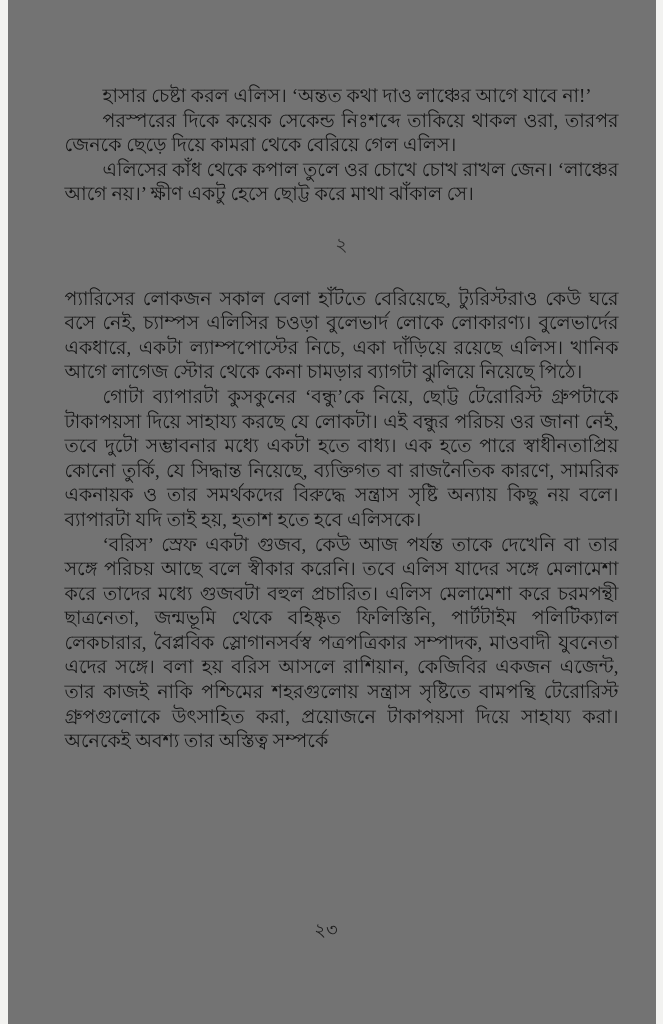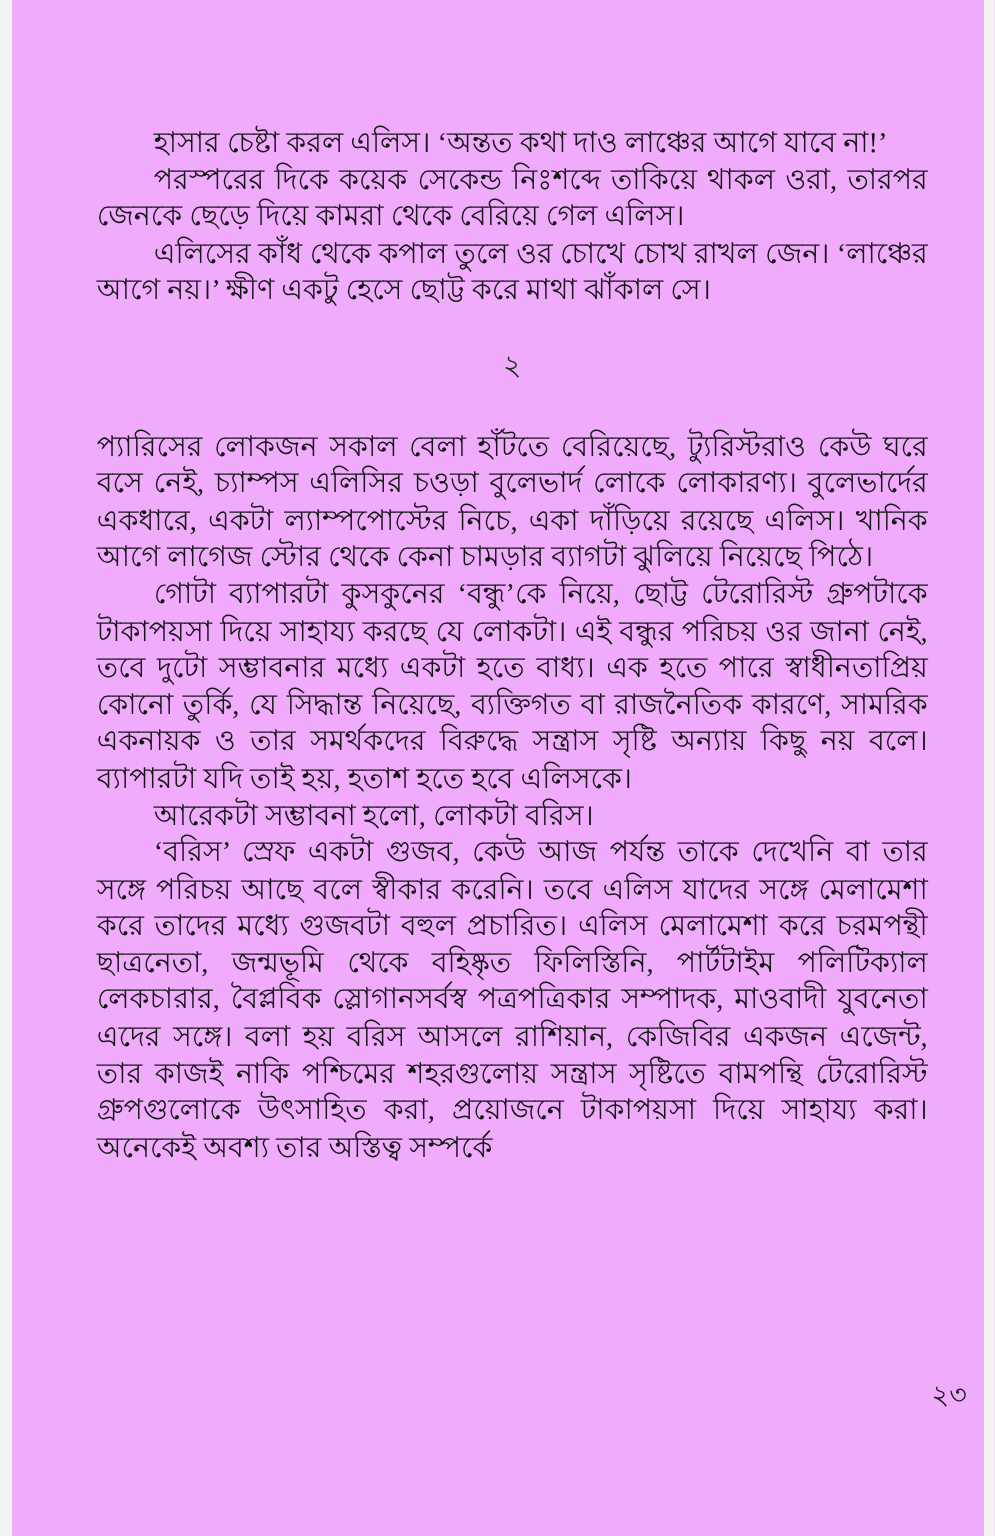--- a/index.html
+++ b/index.html
@@ -6,21 +6,21 @@
     margin: 0;
     padding: 0;
     background: #f2f2f0;
     font-family: "Liberation Serif", "DejaVu Serif", serif;
   }
   .page {
     position: relative;
     width: 648px;
     height: 1024px;
     margin: 0 auto;
-    background: #f0abfc;
+    background: #737373;
     overflow: hidden;
     box-sizing: border-box;
   }
   .text-block {
     position: absolute;
     left: 57px;
     top: 84px;
     width: 554px;
     color: #141414;
     font-size: 19px;
@@ -41,38 +41,37 @@
     text-indent: 0;
     margin: 26px 0 29px 0;
     color: #2a2a2a;
     font-size: 19px;
   }
   .page-number {
     position: absolute;
     left: 0;
     right: 11px;
     top: 916px;
-    text-align: right;
+    text-align: center;
     color: #1c1c1c;
     font-size: 18px;
   }
 </style>
 </head>
 <body>
 
 <div class="page">
   <div class="text-block">
 
     <p class="para indent">হাসার চেষ্টা করল এলিস। ‘অন্তত কথা দাও লাঞ্চের আগে যাবে না!’</p>
     <p class="para indent">পরস্পরের দিকে কয়েক সেকেন্ড নিঃশব্দে তাকিয়ে থাকল ওরা, তারপর জেনকে ছেড়ে দিয়ে কামরা থেকে বেরিয়ে গেল এলিস।</p>
     <p class="para indent">এলিসের কাঁধ থেকে কপাল তুলে ওর চোখে চোখ রাখল জেন। ‘লাঞ্চের আগে নয়।’ ক্ষীণ একটু হেসে ছোট্ট করে মাথা ঝাঁকাল সে।</p>
 
     <div class="section-number">২</div>
 
     <p class="para">প্যারিসের লোকজন সকাল বেলা হাঁটতে বেরিয়েছে, ট্যুরিস্টরাও কেউ ঘরে বসে নেই, চ্যাম্পস এলিসির চওড়া বুলেভার্দ লোকে লোকারণ্য। বুলেভার্দের একধারে, একটা ল্যাম্পপোস্টের নিচে, একা দাঁড়িয়ে রয়েছে এলিস। খানিক আগে লাগেজ স্টোর থেকে কেনা চামড়ার ব্যাগটা ঝুলিয়ে নিয়েছে পিঠে।</p>
     <p class="para indent">গোটা ব্যাপারটা কুসকুনের ‘বন্ধু’কে নিয়ে, ছোট্ট টেরোরিস্ট গ্রুপটাকে টাকাপয়সা দিয়ে সাহায্য করছে যে লোকটা। এই বন্ধুর পরিচয় ওর জানা নেই, তবে দুটো সম্ভাবনার মধ্যে একটা হতে বাধ্য। এক হতে পারে স্বাধীনতাপ্রিয় কোনো তুর্কি, যে সিদ্ধান্ত নিয়েছে, ব্যক্তিগত বা রাজনৈতিক কারণে, সামরিক একনায়ক ও তার সমর্থকদের বিরুদ্ধে সন্ত্রাস সৃষ্টি অন্যায় কিছু নয় বলে। ব্যাপারটা যদি তাই হয়, হতাশ হতে হবে এলিসকে।</p>
-    <p class="para indent">আরেকটা সম্ভাবনা হলো, লোকটা বরিস।</p>
     <p class="para indent">‘বরিস’ স্রেফ একটা গুজব, কেউ আজ পর্যন্ত তাকে দেখেনি বা তার সঙ্গে পরিচয় আছে বলে স্বীকার করেনি। তবে এলিস যাদের সঙ্গে মেলামেশা করে তাদের মধ্যে গুজবটা বহুল প্রচারিত। এলিস মেলামেশা করে চরমপন্থী ছাত্রনেতা, জন্মভূমি থেকে বহিষ্কৃত ফিলিস্তিনি, পার্টটাইম পলিটিক্যাল লেকচারার, বৈপ্লবিক স্লোগানসর্বস্ব পত্রপত্রিকার সম্পাদক, মাওবাদী যুবনেতা এদের সঙ্গে। বলা হয় বরিস আসলে রাশিয়ান, কেজিবির একজন এজেন্ট, তার কাজই নাকি পশ্চিমের শহরগুলোয় সন্ত্রাস সৃষ্টিতে বামপন্থি টেরোরিস্ট গ্রুপগুলোকে উৎসাহিত করা, প্রয়োজনে টাকাপয়সা দিয়ে সাহায্য করা। অনেকেই অবশ্য তার অস্তিত্ব সম্পর্কে</p>
 
   </div>
 
   <div class="page-number">২৩</div>
 </div>
 
 </body></html>

